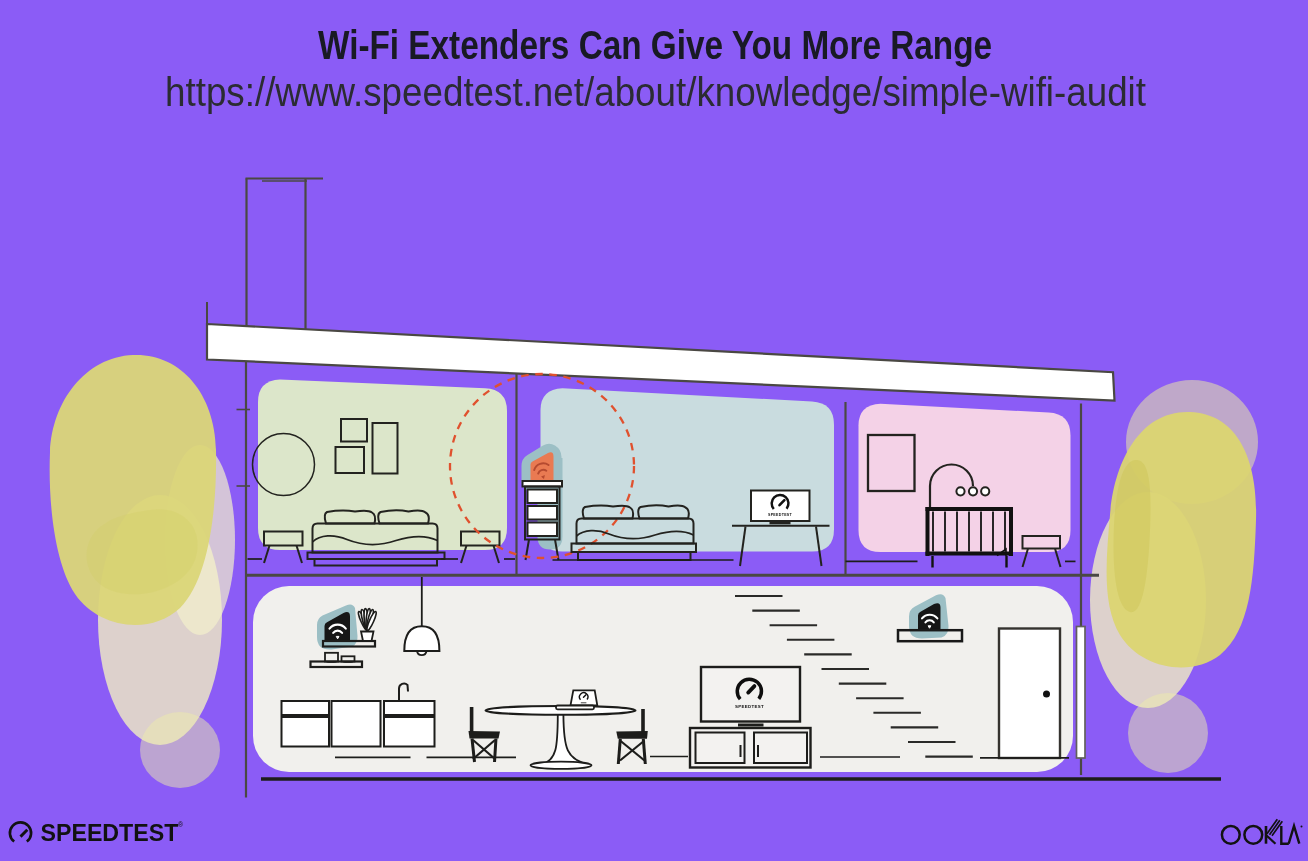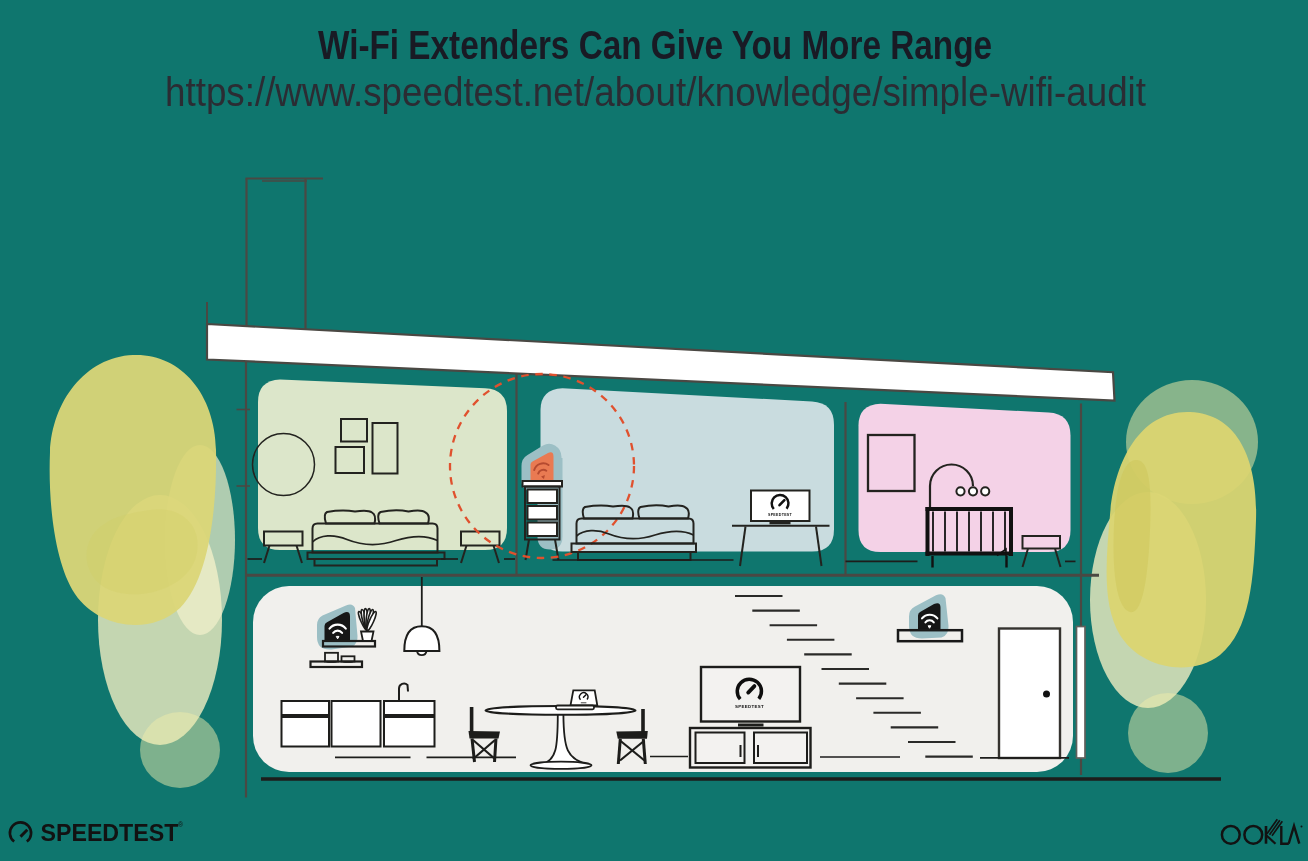--- a/index.html
+++ b/index.html
@@ -1,16 +1,16 @@
 <!DOCTYPE html>
 <html><head>
 <meta charset="utf-8">
 <style>
   html,body{margin:0;padding:0;background:#ffffff;}
-  #page{position:relative;width:1308px;height:861px;overflow:hidden;background:#0f766e;
+  #page{position:relative;width:1308px;height:861px;overflow:hidden;background:#8b5cf6;
         font-family:"Liberation Sans",sans-serif;}
   svg{display:block}
 </style>
 </head>
 <body>
 <div id="page">
 <svg width="1308" height="861" viewBox="0 0 1308 861">
 
 <text x="655" y="59.4" text-anchor="middle" font-size="41" font-weight="bold" fill="#191a24" textLength="674" lengthAdjust="spacingAndGlyphs">Wi-Fi Extenders Can Give You More Range</text>
 

